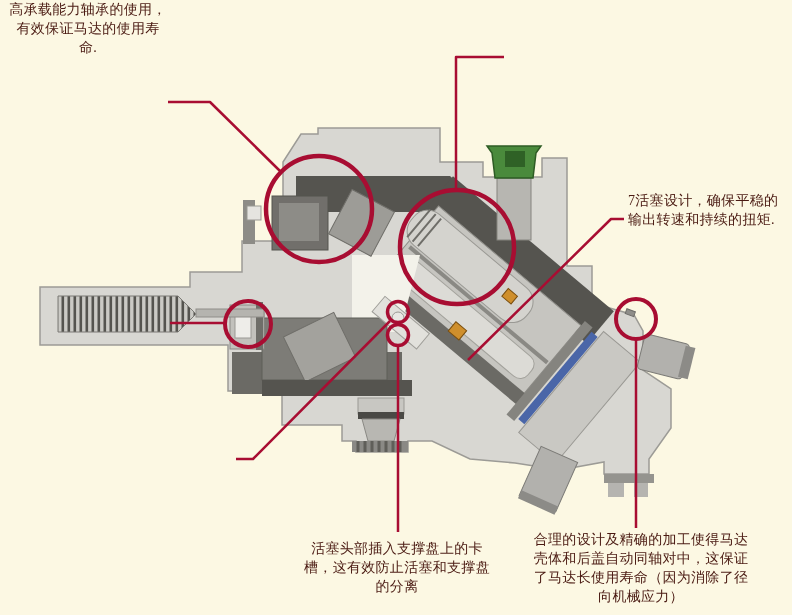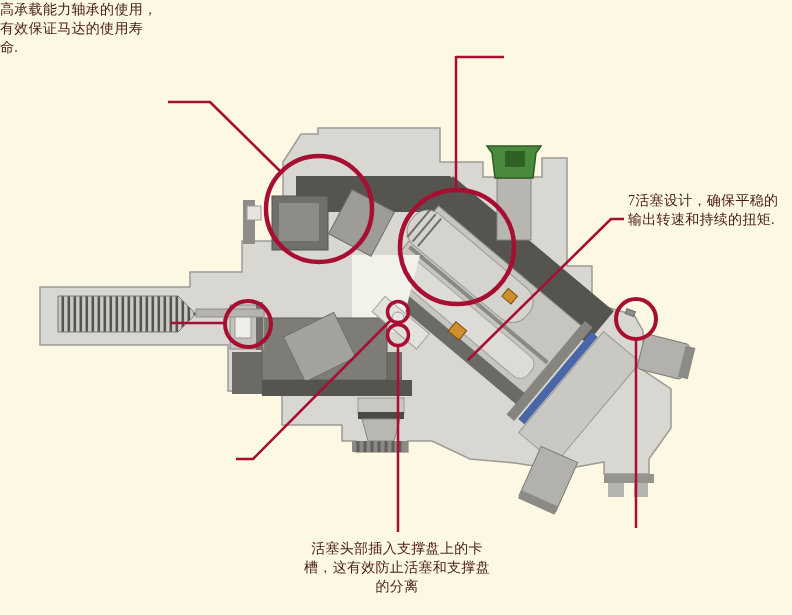--- a/index.html
+++ b/index.html
@@ -12,21 +12,21 @@
   }
   #stage svg{position:absolute;left:0;top:0;}
   .ann{
     position:absolute;
     font-size:14px;
     line-height:19px;
     color:var(--text,#4a1a12);
     white-space:pre-line;
     letter-spacing:0.3px;
   }
-  .ta-r{text-align:left;}
+  .ta-r{text-align:center;}
   .ta-c{text-align:center;}
   .callout{stroke:var(--callout,#a80d32);fill:none;}
   .metal-lt{fill:#d8d7d2;stroke:#9c9b96;stroke-width:1.5;}
   .metal-md{fill:#b7b6b1;stroke:#85847f;stroke-width:1;}
   .metal-dk{fill:#55544f;}
 </style>
 </head>
 <body>
 
 <div id="stage">
@@ -154,13 +154,17 @@
 
   <div class="ann" style="left:628px;top:191px;width:164px">7活塞设计，确保平稳的
 输出转速和持续的扭矩.</div>
 
 
 
   <div class="ann ta-c" style="left:293px;top:539px;width:208px">活塞头部插入支撑盘上的卡
 槽，这有效防止活塞和支撑盘
 的分离</div>
 
+  <div class="ann ta-c" style="left:516px;top:530px;width:250px">合理的设计及精确的加工使得马达
+壳体和后盖自动同轴对中，这保证
+了马达长使用寿命（因为消除了径
+向机械应力）</div>
 </div>
 
 </body></html>

